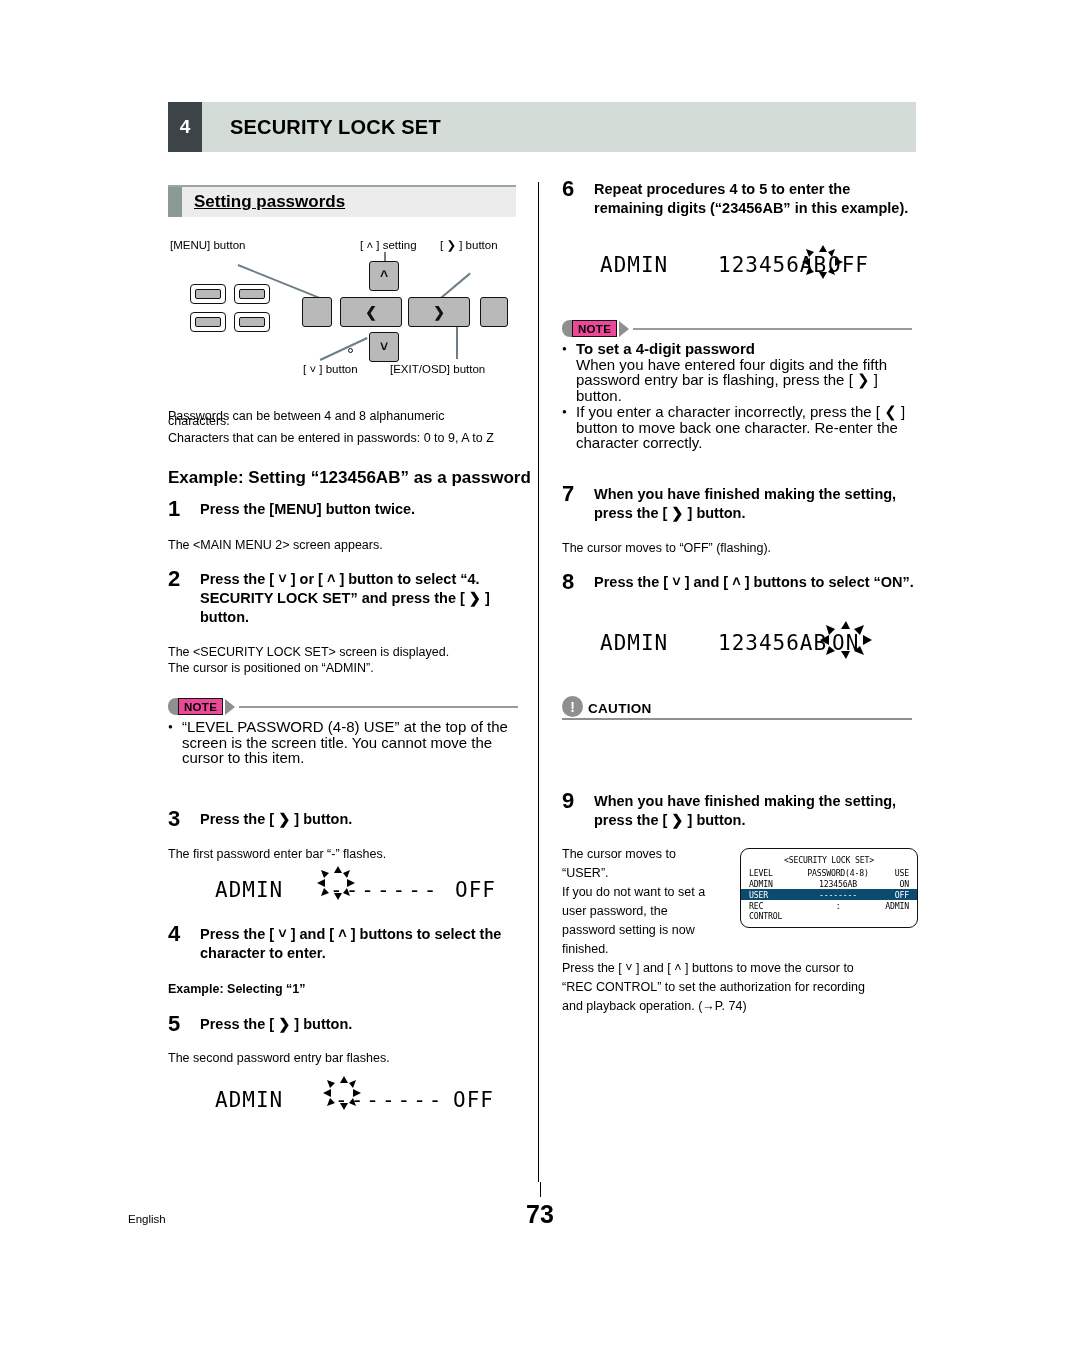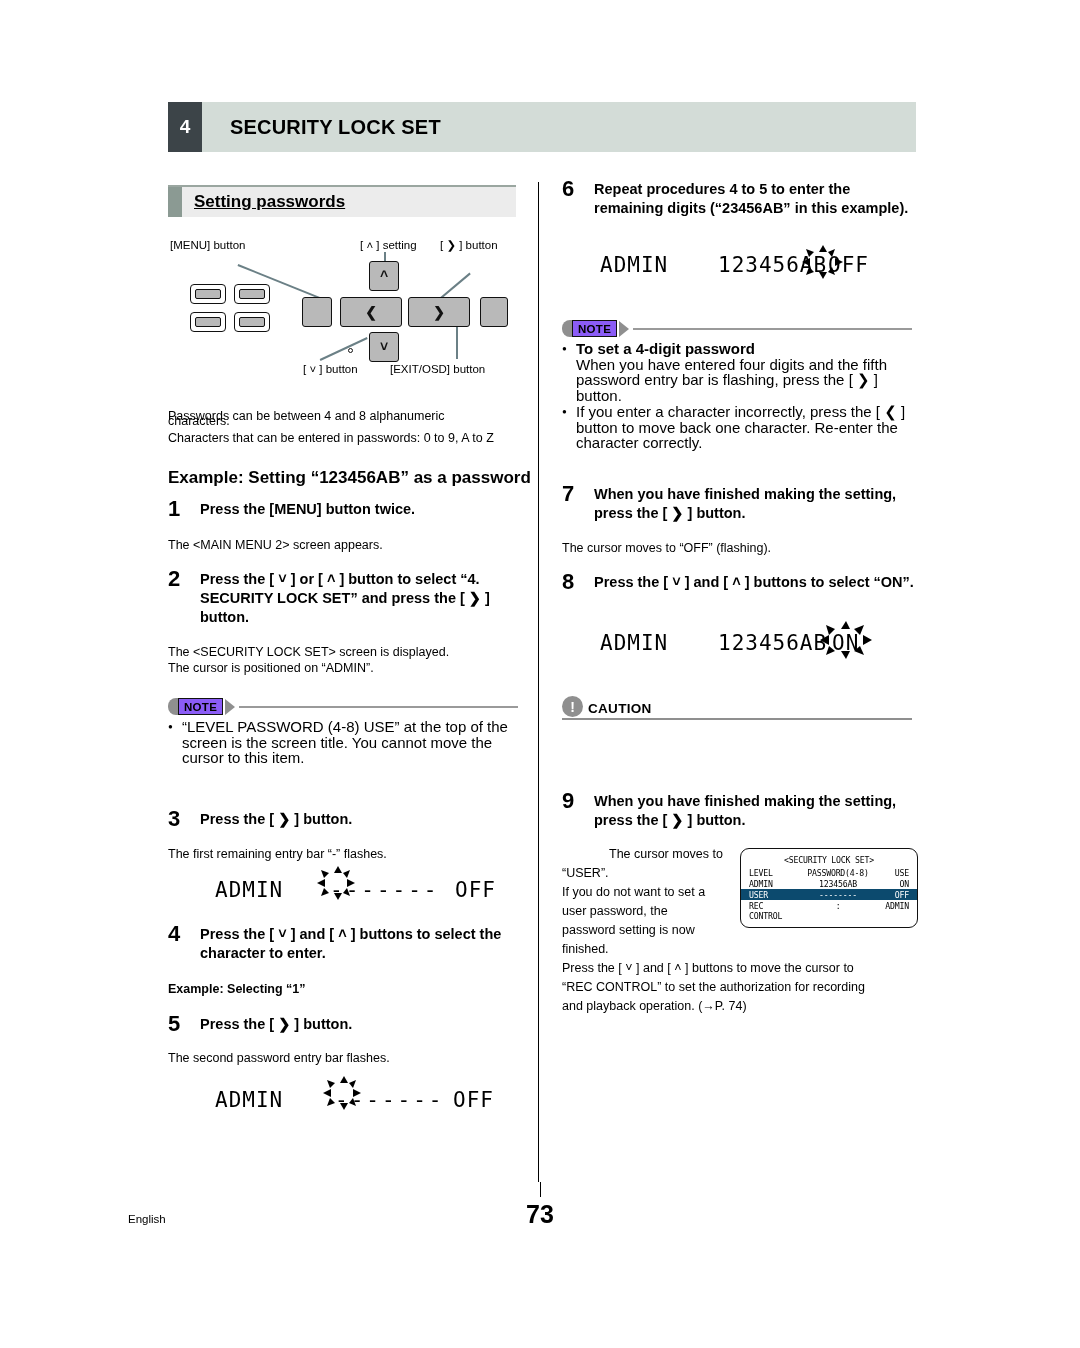--- a/index.html
+++ b/index.html
@@ -85,21 +85,21 @@
   
   .note-box { position:absolute; }
   .note-tag {
     position:relative; display:flex; align-items:center; height:17px;
   }
   .note-tag .lcap {
     width:10px; height:17px; background:#8f8f8f;
     border-radius:8px 0 0 8px;
   }
   .note-tag .lbox {
-    background:#8b5cf6; border:1.6px solid #111; height:17px;
+    background:#ec4899; border:1.6px solid #111; height:17px;
     display:flex; align-items:center; padding:0 5px;
     font-size:11.5px; font-weight:bold; letter-spacing:.3px;
   }
   .note-tag .arrow {
     width:0; height:0; border-left:10px solid #8f8f8f;
     border-top:8.5px solid transparent; border-bottom:8.5px solid transparent;
     margin-left:2px;
   }
   .note-tag .rule { flex:1; height:2px; background:#9a9a9a; margin-left:4px; }
 
@@ -261,21 +261,21 @@
   </div>
   <ul class="bullets">
     <li>“LEVEL PASSWORD (4-8) USE” at the top of the screen is the screen title. You cannot move the cursor to this item.</li>
   </ul>
 </div>
 
 <div class="step" style="left:168px; top:810px; width:350px;">
   <div class="n">3</div>
   <div class="t">Press the [ ❯ ] button.</div>
 </div>
-<div class="body-t" style="left:168px; top:846px; width:360px;">The first remaining entry bar “-” flashes.</div>
+<div class="body-t" style="left:168px; top:846px; width:360px;">The first password enter bar “-” flashes.</div>
 
 <div style="position:absolute; left:215px; top:878px;">
   <span class="disp" style="position:relative; left:0; top:0;">ADMIN</span>
   <span style="position:absolute; left:115px; top:0;">
     
     <svg width="46" height="34" viewBox="0 0 46 34" style="position:absolute; left:-13px; top:-12px;">
       <polygon points="21,0 25,7 17,7" fill="#000"></polygon>
       <polygon points="21,34 25,27 17,27" fill="#000"></polygon>
       <polygon points="4,4 12,7 7,12" fill="#000"></polygon>
       <polygon points="33,4 30,12 26,7" fill="#000"></polygon>
@@ -393,21 +393,21 @@
     <span class="ctxt">CAUTION</span>
   </div>
   <div style="height:2px; background:#8f8f8f; margin-top:1px;"></div>
 </div>
 
 <div class="step" style="left:562px; top:792px; width:360px;">
   <div class="n">9</div>
   <div class="t">When you have finished making the setting, press the [ ❯ ] button.</div>
 </div>
 
-<div class="body-t2" style="left:562px; top:845px; width:175px;margin-left:47px;">The cursor moves to</div>
+<div class="body-t2" style="left:562px; top:845px; width:175px;">The cursor moves to</div>
 <div class="body-t2" style="left:562px; top:864px; width:175px;">“USER”.</div>
 <div class="body-t2" style="left:562px; top:883px; width:175px;">If you do not want to set a</div>
 <div class="body-t2" style="left:562px; top:902px; width:175px;">user password, the</div>
 <div class="body-t2" style="left:562px; top:921px; width:175px;">password setting is now</div>
 <div class="body-t2" style="left:562px; top:940px; width:175px;">finished.</div>
 <div class="body-t2" style="left:562px; top:959px; width:370px;">Press the [ ˅ ] and [ ˄ ] buttons to move the cursor to</div>
 <div class="body-t2" style="left:562px; top:978px; width:370px;">“REC CONTROL” to set the authorization for recording</div>
 <div class="body-t2" style="left:562px; top:997px; width:370px;">and playback operation. (→P. 74)</div>
 
 <div class="osd" style="left:740px; top:848px; width:178px; height:80px;">

